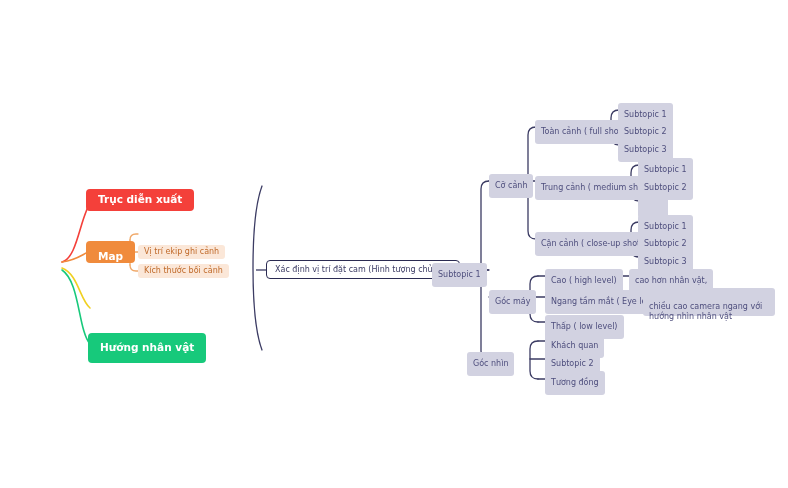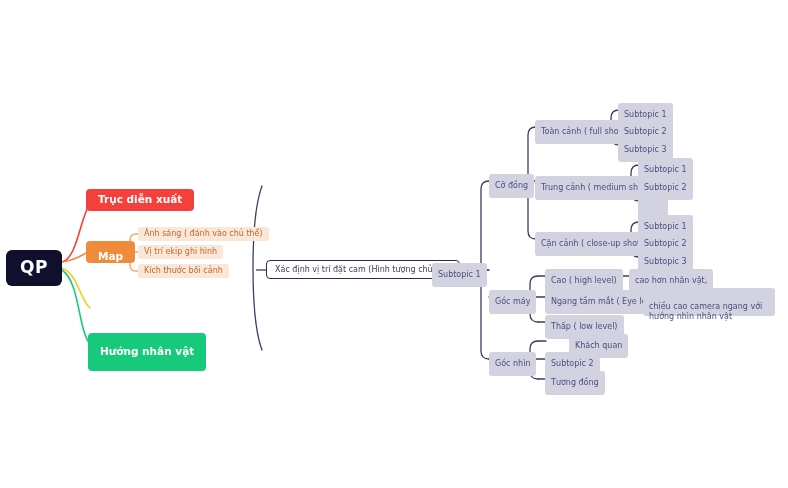--- a/index.html
+++ b/index.html
@@ -44,21 +44,21 @@
     border-radius: 6px;
     padding: 0 14px;
     height: 36px;
     justify-content: center;
   }
 
   
   .n-red   { background:#f4403a; color:#ffffff; font-size:10.5px; font-weight:700; padding:0 12px; height:22px; border-radius:4px;}
   .n-org   { background:#f08b3c; color:#ffffff; font-size:10.5px; font-weight:700; padding:0 12px; height:22px; border-radius:4px;}
   .n-yel   { background:#f0d021; color:#3a3000; font-size:10.5px; font-weight:700; padding:0 12px; height:22px; border-radius:4px;}
-  .n-grn   { background:#17c97b; color:#ffffff; font-size:10.5px; font-weight:700; padding:0 12px; height:38px; border-radius:4px;}
+  .n-grn   { background:#17c97b; color:#ffffff; font-size:10.5px; font-weight:700; padding:0 12px; height:30px; border-radius:4px;}
 
   
   .n-peach {
     background:#fbe7d8; color:#c06a2a;
     font-size:8px; padding:0 6px; height:14px; border-radius:3px;
   }
 
   
   .n-center {
     background:#ffffff; color:#3a3a63;
@@ -157,56 +157,50 @@
     </g>
 
     <g fill="none" stroke="#3b3b63" stroke-width="1.3" stroke-linecap="round">
       <path d="M538,341 q-8,0 -8,8 L530,371 q0,8 8,8"></path>
       <path d="M538,341 L546,341"></path>
       <path d="M538,379 L546,379"></path>
       <path d="M530,359 L546,359"></path>
     </g>
   </svg>
 
-  <div class="node n-root" style="left:6px; top:250px; width:56px;">
-    <span>QP</span>
-  </div>
 
   <div class="node n-red" style="left:86px; top:189px;">
     <span>Trục diễn xuất</span>
   </div>
 
   <div class="node n-org" style="left:86px; top:241px;align-items:flex-end;">
     <span>Map</span>
   </div>
-  <div class="node n-peach" style="left:138px; top:227px;">
-    <span>Ánh sáng ( đánh vào chủ thể)</span>
-  </div>
   <div class="node n-peach" style="left:138px; top:245px;">
-    <span>Vị trí ekip ghi hình</span>
+    <span>Vị trí ekip ghi cảnh</span>
   </div>
   <div class="node n-peach" style="left:138px; top:264px;">
     <span>Kích thước bối cảnh</span>
   </div>
 
 
   <div class="node n-grn" style="left:88px; top:333px;">
     <span>Hướng nhân vật</span>
   </div>
 
   <div class="node n-center" style="left:266px; top:260px;">
     <span>Xác định vị trí đặt cam (Hình tượng chủ thể)</span>
   </div>
 
   <div class="node n-lav" style="left:432px; top:263px;">
     <span>Subtopic 1</span>
   </div>
 
   <div class="node n-lav" style="left:489px; top:174px;">
-    <span>Cỡ đồng</span>
+    <span>Cỡ cảnh</span>
   </div>
 
   <div class="node n-lav" style="left:535px; top:120px;">
     <span>Toàn cảnh ( full shot)</span>
   </div>
   <div class="node n-lav" style="left:618px; top:103px;">
     <span>Subtopic 1</span>
   </div>
   <div class="node n-lav" style="left:618px; top:120px;">
     <span>Subtopic 2</span>
@@ -256,24 +250,24 @@
     <span>Ngang tầm mắt ( Eye level)</span>
   </div>
   <div class="node n-lav two wrap" style="left:643px; top:288px; width:132px;">
     <span>chiều cao camera ngang với hướng nhìn nhân vật</span>
   </div>
 
   <div class="node n-lav" style="left:545px; top:315px;">
     <span>Thấp ( low level)</span>
   </div>
 
-  <div class="node n-lav" style="left:489px; top:352px;">
+  <div class="node n-lav" style="left:467px; top:352px;">
     <span>Góc nhìn</span>
   </div>
-  <div class="node n-lav" style="left:545px; top:334px;margin-left:24px;">
+  <div class="node n-lav" style="left:545px; top:334px;">
     <span>Khách quan</span>
   </div>
   <div class="node n-lav" style="left:545px; top:352px;">
     <span>Subtopic 2</span>
   </div>
   <div class="node n-lav" style="left:545px; top:371px;">
     <span>Tương đồng</span>
   </div>
 
 </div>

